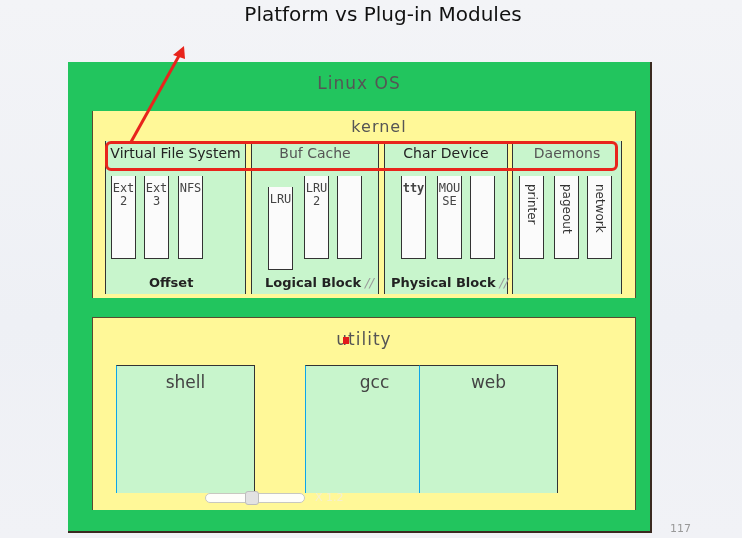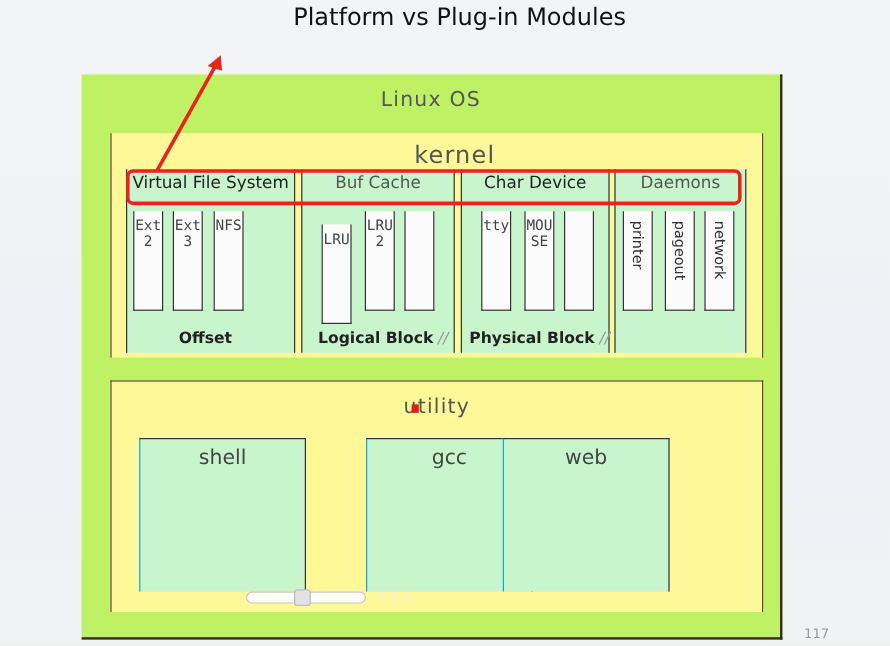--- a/index.html
+++ b/index.html
@@ -9,35 +9,35 @@
       font-family: "DejaVu Sans", sans-serif;
     }
     .title {
       position: absolute; left: 0; top: 2px; width: 742px; text-align: center;
       font-family: "DejaVu Sans", sans-serif; font-size: 20px; color: #111;
       letter-spacing: 0px;
     }
     .title span { position: relative; left: 12px; }
     .outer {
       position: absolute; left: 68px; top: 62px; width: 584px; height: 471px;
-      background: #bef264; border-right: 2px solid #3a2a20; border-bottom: 2px solid #3a2a20;
+      background: #22c55e; border-right: 2px solid #3a2a20; border-bottom: 2px solid #3a2a20;
       box-sizing: border-box;
     }
     .outer-label {
       position: absolute; left: 0; top: 11px; width: 100%; text-align: center;
       font-size: 17px; color: #555; letter-spacing: 1px;
     }
     .kernel {
       position: absolute; left: 24px; top: 49px; width: 544px; height: 187px;
       background: #fff898; border-left: 1px solid #5a4a30; border-right: 1px solid #5a4a30;
       box-sizing: border-box;
     }
     .kernel-label {
       position: absolute; left: 0; top: 6px; width: 100%; text-align: center;
-      font-size: 20px; color: #555; letter-spacing: 1px; padding-left: 30px; box-sizing: border-box;
+      font-size: 16px; color: #555; letter-spacing: 1px; padding-left: 30px; box-sizing: border-box;
     }
     .col {
       position: absolute; top: 30px; height: 153px; background: #c8f5cc;
       border-left: 1px solid #333; border-right: 1px solid #333; box-sizing: border-box;
     }
     .col-head {
       position: absolute; left: 0; top: 4px; width: 100%; text-align: center;
       font-size: 14px; color: #222; white-space: nowrap;
     }
     .col-head.light { color: #555; }
@@ -135,21 +135,21 @@
           <div class="vtext">LRU2</div>
         </div>
       <div class="slot" style="left:85px;">
           <div class="vtext"></div>
         </div>
     </div>
     <div class="foot" style="left:172px;"><span>Logical Block</span><span class="marks">//</span></div>
 
     <div class="col" style="left:291px;width:124px;">
       <div class="col-head">Char Device</div>
-      <div class="slot" style="left:16px;">
+      <div class="slot" style="left:16px;font-weight:bold;">
           <div class="vtext">tty</div>
         </div>
       <div class="slot" style="left:52px;">
           <div class="vtext">MOUSE</div>
         </div>
       <div class="slot" style="left:85px;">
           <div class="vtext"></div>
         </div>
     </div>
     <div class="foot" style="left:298px;"><span>Physical Block</span><span class="marks">//</span></div>

